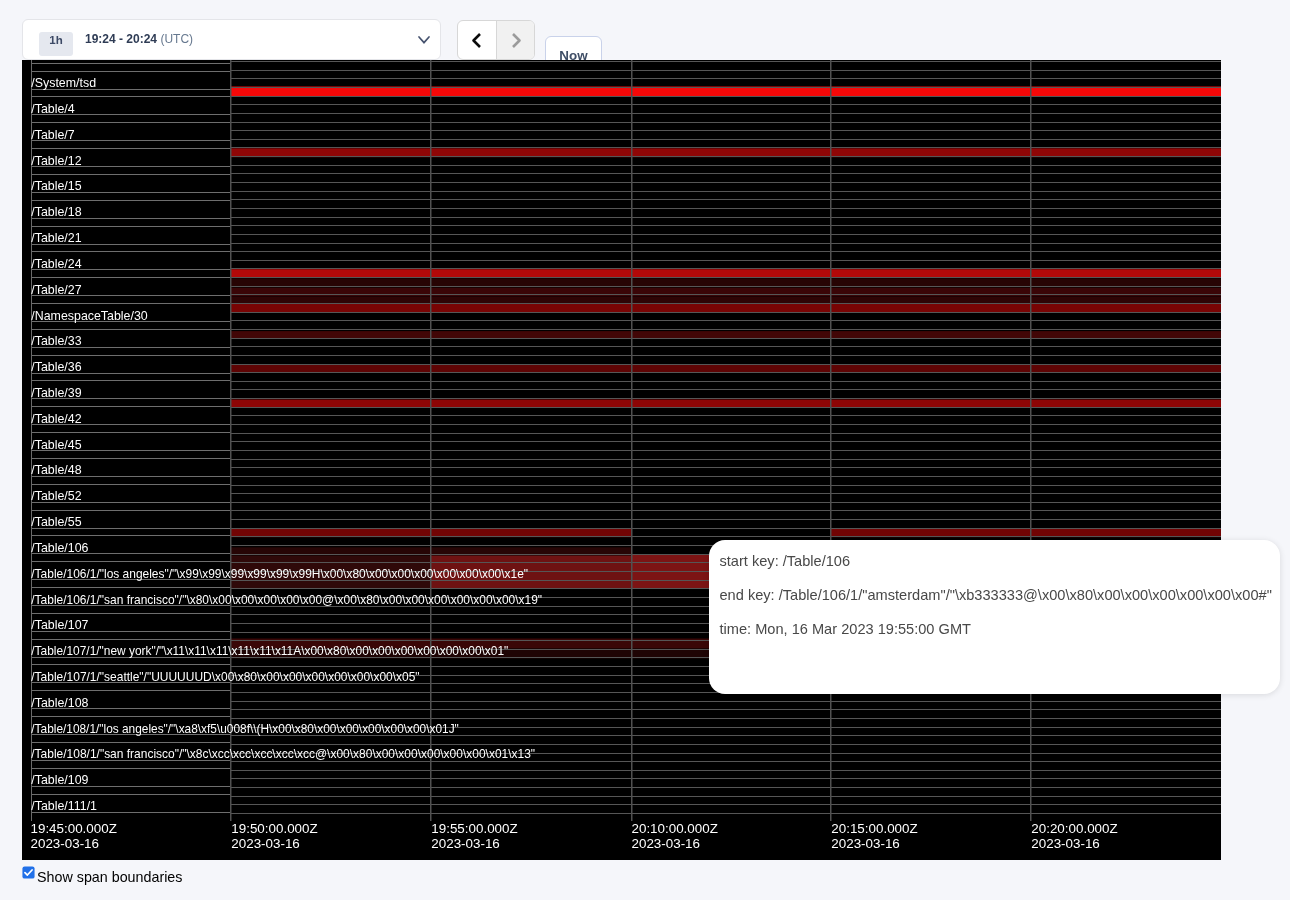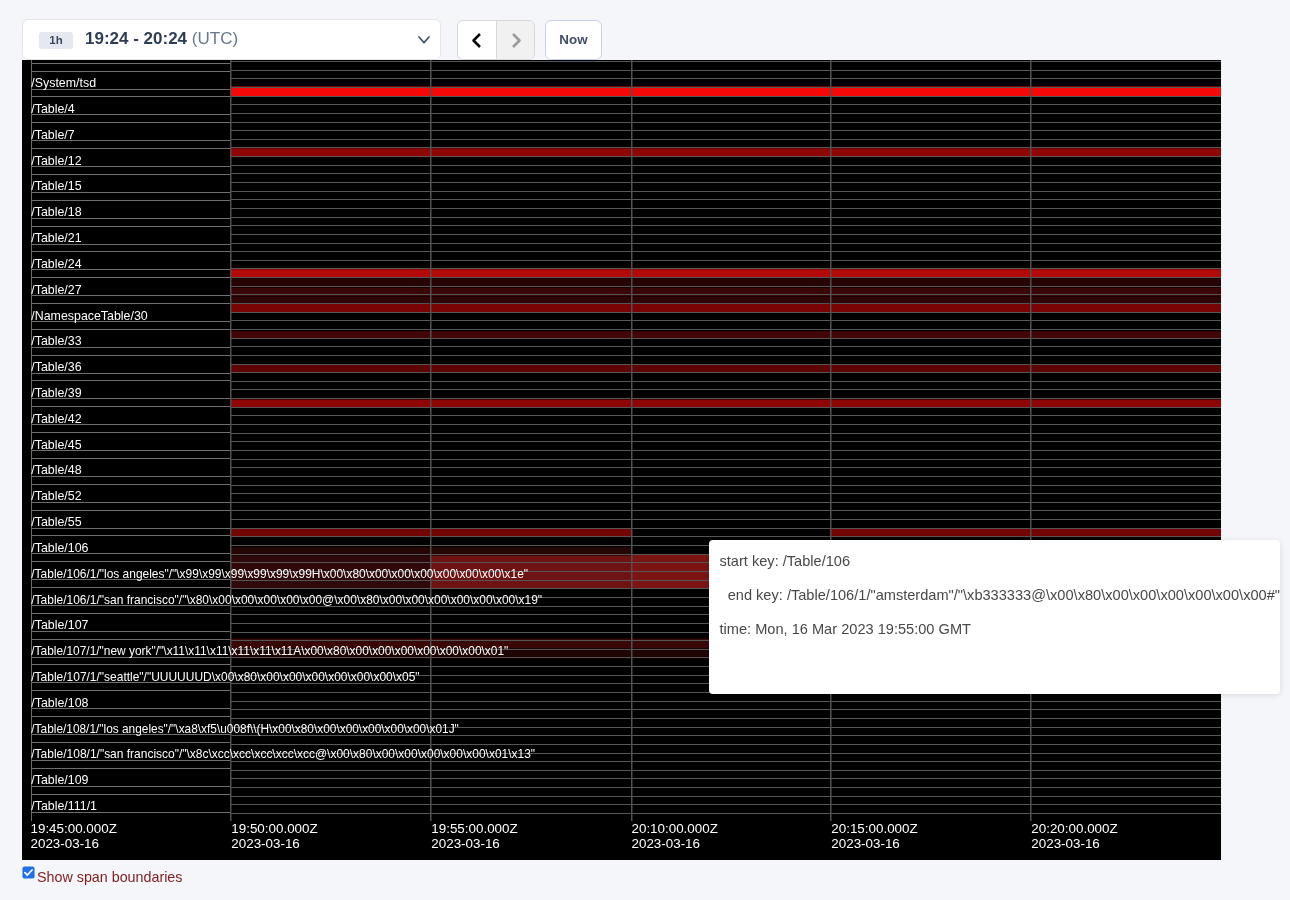--- a/index.html
+++ b/index.html
@@ -3,37 +3,37 @@
 <meta charset="utf-8">
 <style>
   * { margin:0; padding:0; box-sizing:border-box; }
   html,body { width:1290px; height:900px; background:#f5f6fa; will-change:transform; font-family:"Liberation Sans",sans-serif; position:relative; overflow:hidden; }
   .abs { position:absolute; }
 </style>
 </head>
 <body>
 
 <div class="abs" style="left:22px;top:19px;width:419px;height:40.5px;background:#fff;border:1px solid #e4e5e9;border-radius:6px;"></div>
-<div class="abs" style="left:39px;top:31.5px;width:34px;height:17px;background:#e5e8ef;border-radius:3px;color:#3d4a66;font-size:11.5px;font-weight:bold;text-align:center;line-height:17px;">1h</div>
-<div class="abs" style="left:85px;top:19px;height:30px;line-height:40.5px;font-size:17px;color:#2f3c55;"><b>19:24 - 20:24</b> <span style="color:#66788f;">(UTC)</span></div>
+<div class="abs" style="left:39px;top:31.5px;width:34px;height:24px;background:#e5e8ef;border-radius:3px;color:#3d4a66;font-size:11.5px;font-weight:bold;text-align:center;line-height:17px;">1h</div>
+<div class="abs" style="left:85px;top:19px;height:30px;line-height:40.5px;font-size:12px;color:#2f3c55;"><b>19:24 - 20:24</b> <span style="color:#66788f;">(UTC)</span></div>
 <svg class="abs" style="left:417px;top:35px;" width="14" height="10" viewBox="0 0 14 10">
     <polyline points="2,2 7,7.6 12,2" fill="none" stroke="#46536f" stroke-width="1.7" stroke-linecap="round"></polyline>
   </svg>
 
 <div class="abs" style="left:456.5px;top:20px;width:78px;height:39.5px;border:1px solid #d7d7d7;border-radius:6px;background:#fff;overflow:hidden;">
   <div style="position:absolute;left:0;top:0;width:39px;height:100%;"></div>
   <div style="position:absolute;right:0;top:0;width:38px;height:100%;background:#f1f1f1;border-left:1px solid #d7d7d7;"></div>
   <svg style="position:absolute;left:11px;top:11px;" width="16" height="17" viewBox="0 0 16 17">
       <polyline points="11,2 4.5,8.5 11,15" fill="none" stroke="#0b0b0b" stroke-width="2.6" stroke-linejoin="round"></polyline>
     </svg>
   <svg style="position:absolute;left:50px;top:11px;" width="16" height="17" viewBox="0 0 16 17">
       <polyline points="5,2 11.5,8.5 5,15" fill="none" stroke="#9b9b9b" stroke-width="2.6" stroke-linejoin="round"></polyline>
     </svg>
 </div>
-<div class="abs" style="left:545px;top:20px;width:57px;height:39.5px;background:#fff;border:1px solid #c9d2ea;border-radius:6px;color:#3f4e66;font-size:13.4px;font-weight:bold;text-align:center;line-height:38.5px;">Now</div>
+<div class="abs" style="left:545px;top:36px;width:57px;height:39.5px;background:#fff;border:1px solid #c9d2ea;border-radius:6px;color:#3f4e66;font-size:13.4px;font-weight:bold;text-align:center;line-height:38.5px;">Now</div>
 
 <svg width="1199" height="800" viewBox="0 0 1199 800" style="position:absolute;left:22px;top:60px;display:block;will-change:transform">
 <rect x="0" y="0" width="1199" height="800" fill="#000"></rect>
 <rect x="208.5" y="26.5" width="990.5" height="9.7" fill="#f40808"></rect>
 <rect x="208.5" y="88.3" width="990.5" height="8.9" fill="#8f0606"></rect>
 <rect x="208.5" y="209.2" width="990.5" height="8.9" fill="#b30909"></rect>
 <rect x="208.5" y="218.6" width="990.5" height="8.8" fill="#270404"></rect>
 <rect x="208.5" y="227.8" width="990.5" height="8.5" fill="#3a0507"></rect>
 <rect x="208.5" y="236.6" width="990.5" height="6.9" fill="#2e0405"></rect>
 <rect x="208.5" y="243.9" width="990.5" height="8.4" fill="#790404"></rect>
@@ -237,23 +237,23 @@
 <text x="409.3" y="773.2" font-size="13.4" fill="#fff">19:55:00.000Z</text>
 <text x="409.3" y="787.8" font-size="13.4" fill="#fff">2023-03-16</text>
 <text x="609.5" y="773.2" font-size="13.4" fill="#fff">20:10:00.000Z</text>
 <text x="609.5" y="787.8" font-size="13.4" fill="#fff">2023-03-16</text>
 <text x="809.3" y="773.2" font-size="13.4" fill="#fff">20:15:00.000Z</text>
 <text x="809.3" y="787.8" font-size="13.4" fill="#fff">2023-03-16</text>
 <text x="1009.3" y="773.2" font-size="13.4" fill="#fff">20:20:00.000Z</text>
 <text x="1009.3" y="787.8" font-size="13.4" fill="#fff">2023-03-16</text>
 </svg>
 
-<div class="abs" style="left:709px;top:539.5px;width:571px;height:154px;background:#fff;border-radius:4px;box-shadow:0 1px 6px rgba(0,0,0,0.12);padding:4px 0 0 10.5px;font-size:14.6px;color:#484848;line-height:34px;white-space:nowrap;overflow:hidden;">
+<div class="abs" style="left:709px;top:539.5px;width:571px;height:154px;background:#fff;border-radius:16px;box-shadow:0 1px 6px rgba(0,0,0,0.12);padding:4px 0 0 10.5px;font-size:14.6px;color:#484848;line-height:34px;white-space:nowrap;overflow:hidden;">
 <div style="height:34px;">start key: /Table/106</div>
-<div style="height:34px;text-align:right;">end key: /Table/106/1/"amsterdam"/"\xb333333@\x00\x80\x00\x00\x00\x00\x00\x00#"</div>
+<div style="height:34px;">end key: /Table/106/1/"amsterdam"/"\xb333333@\x00\x80\x00\x00\x00\x00\x00\x00#"</div>
 <div style="height:34px;">time: Mon, 16 Mar 2023 19:55:00 GMT</div>
 </div>
 
 <svg class="abs" style="left:22px;top:866px;" width="13" height="13" viewBox="0 0 15 15">
     <rect x="0.5" y="0.5" width="14" height="14" rx="2.5" fill="#2170e8"></rect>
     <polyline points="3.4,7.6 6.2,10.4 11.6,4.6" fill="none" stroke="#fff" stroke-width="2" stroke-linecap="round" stroke-linejoin="round"></polyline>
   </svg>
-<div class="abs" style="left:37px;top:868.5px;font-size:14.3px;color:#7f1d1d;">Show span boundaries</div>
+<div class="abs" style="left:37px;top:868.5px;font-size:14.3px;color:#000000;">Show span boundaries</div>
 
 </body></html>

